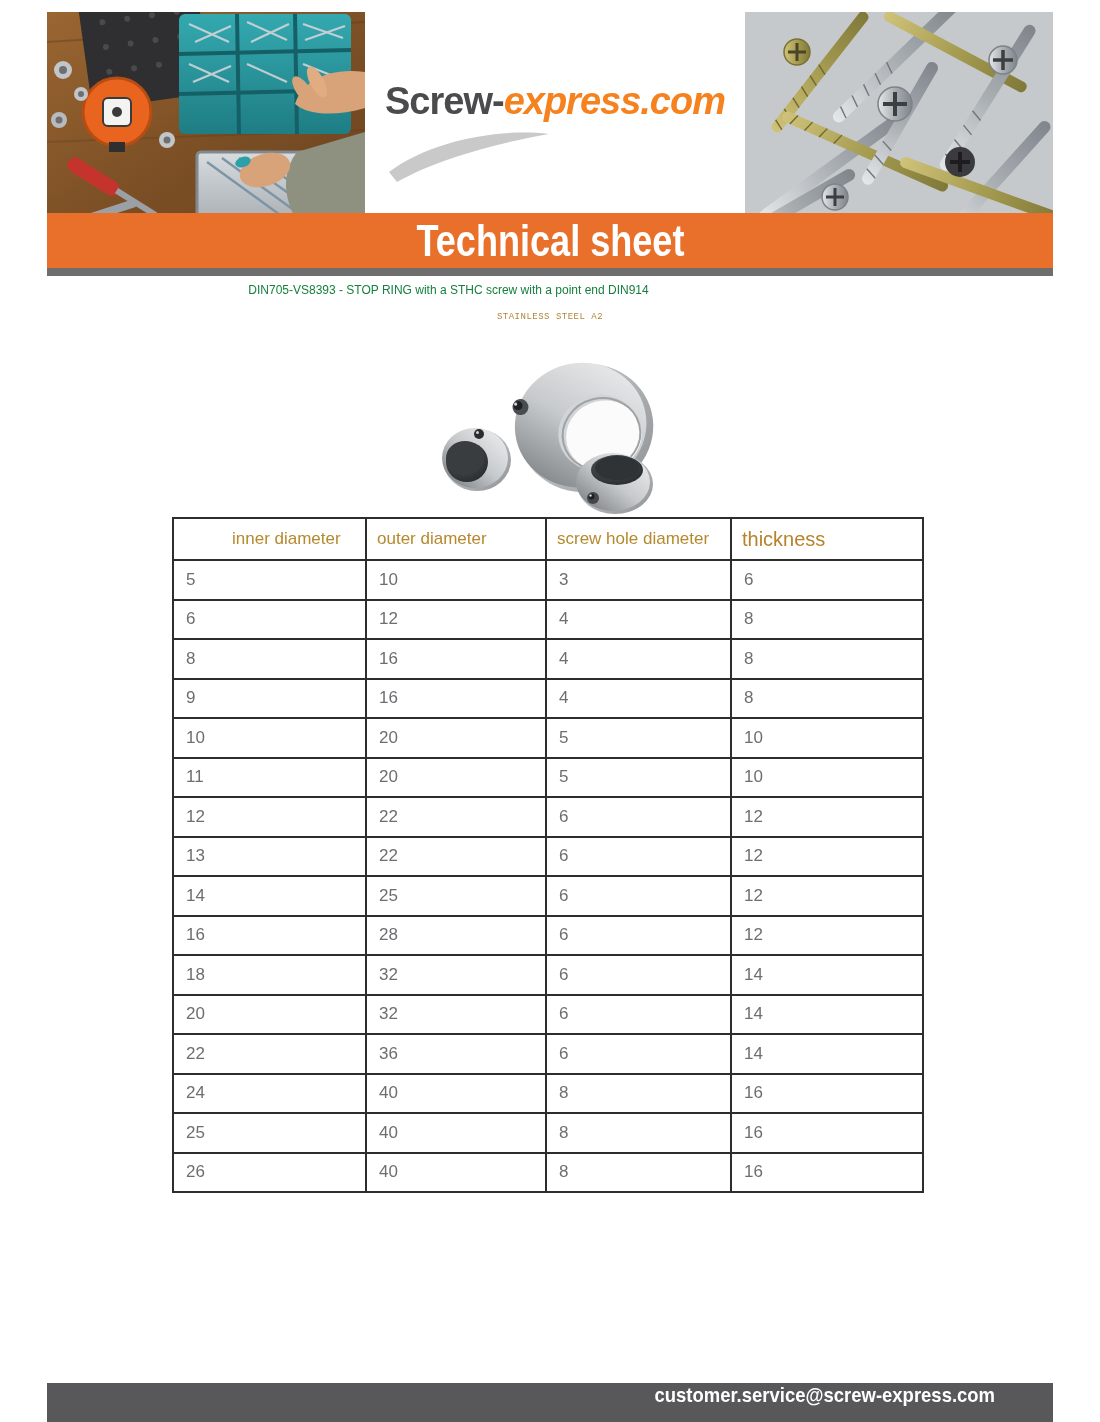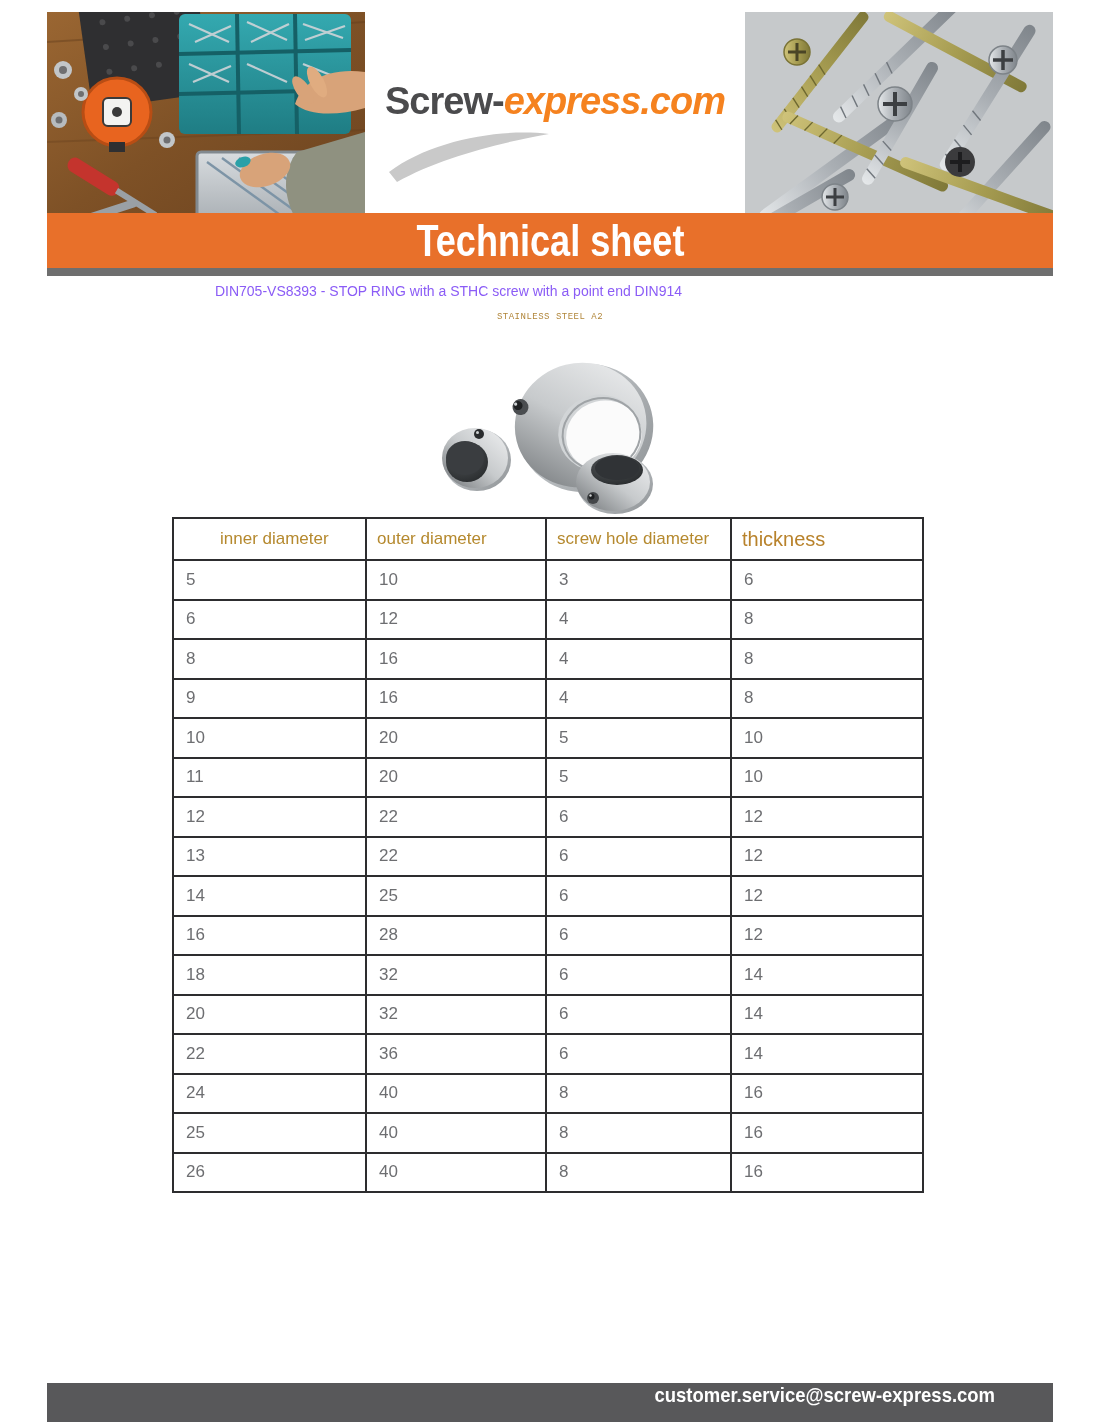--- a/index.html
+++ b/index.html
@@ -19,34 +19,34 @@
 
   
   .banner{position:absolute;left:47px;top:213px;width:1006px;height:55px;background:#e8702a;
           display:flex;align-items:center;justify-content:center;text-align:center;}
   .banner-text{color:#ffffff;font-weight:bold;font-size:44px;letter-spacing:0px;
                transform:scaleX(0.82);display:inline-block;}
   .divider{position:absolute;left:47px;top:268px;width:1006px;height:8px;background:#6e6e6e;}
 
   
   .doc-title{position:absolute;left:0;top:283px;width:897px;text-align:center;
-             color:#8b5cf6;font-size:14px;font-weight:500;}
+             color:#15803d;font-size:12px;font-weight:500;}
   .doc-subtitle{position:absolute;left:0;top:312px;width:1100px;text-align:center;
                 color:#b1863a;font-size:9px;letter-spacing:0.5px;font-family:Liberation Mono, monospace;}
 
   
   .product{position:absolute;left:435px;top:348px;width:290px;height:172px;}
 
   
   .spec-table{position:absolute;left:172px;top:517px;border-collapse:collapse;table-layout:fixed;
               width:750px;}
   .spec-table th,.spec-table td{border:2px solid #2d2d2f;text-align:left;vertical-align:middle;
               overflow:hidden;white-space:nowrap;}
   .spec-table th{height:40px;color:#b5892e;font-size:17px;font-weight:normal;padding:0 0 0 10px;}
-  .spec-table th.first{padding-left:46px;}
+  .spec-table th.first{padding-left:58px;}
   .spec-table th.thick{font-size:20px;color:#b8822b;margin-left:22px;}
   .spec-table td{height:37.5px;color:#6d6e71;font-size:17px;padding:0 0 0 12px;}
 
   
   .footer{position:absolute;left:47px;top:1383px;width:1006px;height:39px;background:#58585a;
           display:flex;align-items:flex-start;justify-content:flex-end;}
   .footer-email{color:#ffffff;font-weight:bold;font-size:21px;margin-right:58px;
                 transform:scaleX(0.88);transform-origin:right center;display:inline-block;}
 </style>
 </head>

